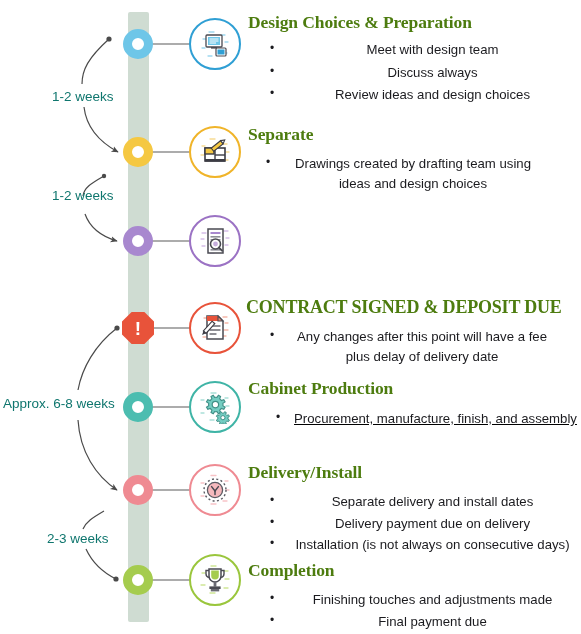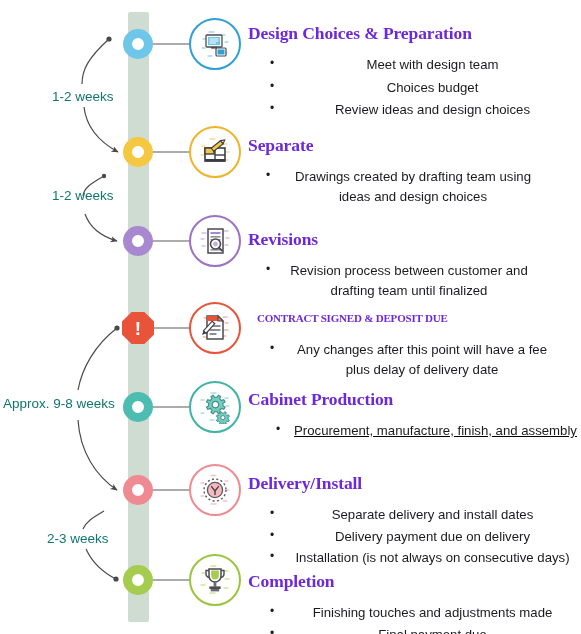--- a/index.html
+++ b/index.html
@@ -49,24 +49,24 @@
     position:absolute;width:52px;height:52px;border-radius:50%;
     border:2px solid #999;background:#ffffff;box-sizing:border-box;
     display:flex;align-items:center;justify-content:center;
   }
   .icon-circle svg{display:block;}
 
   
   .stage-text{position:absolute;left:246px;width:335px;}
   .stage-title{
     font-family:"Liberation Serif", serif;
-    font-weight:bold;color:#6d28d9;font-size:17.5px;line-height:21px;
-    letter-spacing:-0.1px;margin:11px;
-  }
-  .stage-title.caps{font-size:11px;letter-spacing:-0.2px;}
+    font-weight:bold;color:#4d7c0f;font-size:17.5px;line-height:21px;
+    letter-spacing:-0.1px;margin:0;
+  }
+  .stage-title.caps{font-size:18px;letter-spacing:-0.2px;}
   .bullets{list-style:none;margin:0;padding:0;text-align:center;}
   .bullets li{
     position:relative;padding-left:14px;margin:0;
     color:#1b1b1f;font-size:13.2px;line-height:19.5px;
     font-family:"Liberation Sans", sans-serif;
   }
   .bullets li::before{
     content:"\2022";position:absolute;left:0;top:-1px;color:#1b1b1f;font-size:12px;
   }
   .bl-indent-a .bullets{margin-left:24px;}
@@ -113,21 +113,21 @@
       <line x1="152" y1="241" x2="190" y2="241"></line>
       <line x1="152" y1="328" x2="190" y2="328"></line>
       <line x1="152" y1="407" x2="190" y2="407"></line>
       <line x1="152" y1="490" x2="190" y2="490"></line>
       <line x1="152" y1="580" x2="190" y2="580"></line>
     </g>
   </svg>
 
   <div class="duration" style="left:52px;top:89px;">1-2 weeks</div>
   <div class="duration" style="left:52px;top:188px;">1-2 weeks</div>
-  <div class="duration" style="left:3px;top:396px;">Approx. 9-8 weeks</div>
+  <div class="duration" style="left:3px;top:396px;">Approx. 6-8 weeks</div>
   <div class="duration" style="left:47px;top:531px;">2-3 weeks</div>
 
   <div class="node" style="left:123px;top:29px;border-color:#6ec6e8;"></div>
   <div class="node" style="left:123px;top:137px;border-color:#f5c842;"></div>
   <div class="node" style="left:123px;top:226px;border-color:#a888cf;"></div>
   <div class="node octagon" style="left:122px;top:312px;">
     <div class="octa-shape">
       <span>!</span>
     </div>
   </div>
@@ -296,38 +296,32 @@
       <rect x="15.6" y="18.6" width="2.8" height="5" fill="#6a6a72"></rect>
       <rect x="11.4" y="23.4" width="11.2" height="2.6" fill="#4a4a52"></rect>
       <rect x="12.8" y="26" width="8.4" height="2.4" fill="#6a6a72"></rect>
     </svg>
   </div>
 
   <div class="stage-text bl-indent-a gap-a" style="top:12px;">
     <div class="stage-title" style="margin-left:2px;">Design Choices &amp; Preparation</div>
     <ul class="bullets" style="margin-top:7px;">
       <li>Meet with design team</li>
-      <li>Choices budget</li>
+      <li>Discuss always</li>
       <li>Review ideas and design choices</li>
     </ul>
   </div>
 
   <div class="stage-text bl-indent-b" style="top:124px;">
     <div class="stage-title" style="margin-left:2px;">Separate</div>
     <ul class="bullets" style="margin-top:9px;width:280px;">
       <li>Drawings created by drafting team using ideas and design choices</li>
     </ul>
   </div>
 
-  <div class="stage-text bl-indent-b" style="top:218px;">
-    <div class="stage-title" style="margin-left:2px;">Revisions</div>
-    <ul class="bullets" style="margin-top:9px;width:272px;">
-      <li>Revision process between customer and drafting team until finalized</li>
-    </ul>
-  </div>
 
   <div class="stage-text bl-indent-b" style="top:297px;">
     <div class="stage-title caps">CONTRACT SIGNED &amp; DEPOSIT DUE</div>
     <ul class="bullets" style="margin-top:9px;margin-left:24px;width:290px;">
       <li>Any changes after this point will have a fee plus delay of delivery date</li>
     </ul>
   </div>
 
   <div class="stage-text bl-indent-c" style="top:378px;">
     <div class="stage-title" style="margin-left:2px;">Cabinet Production</div>

